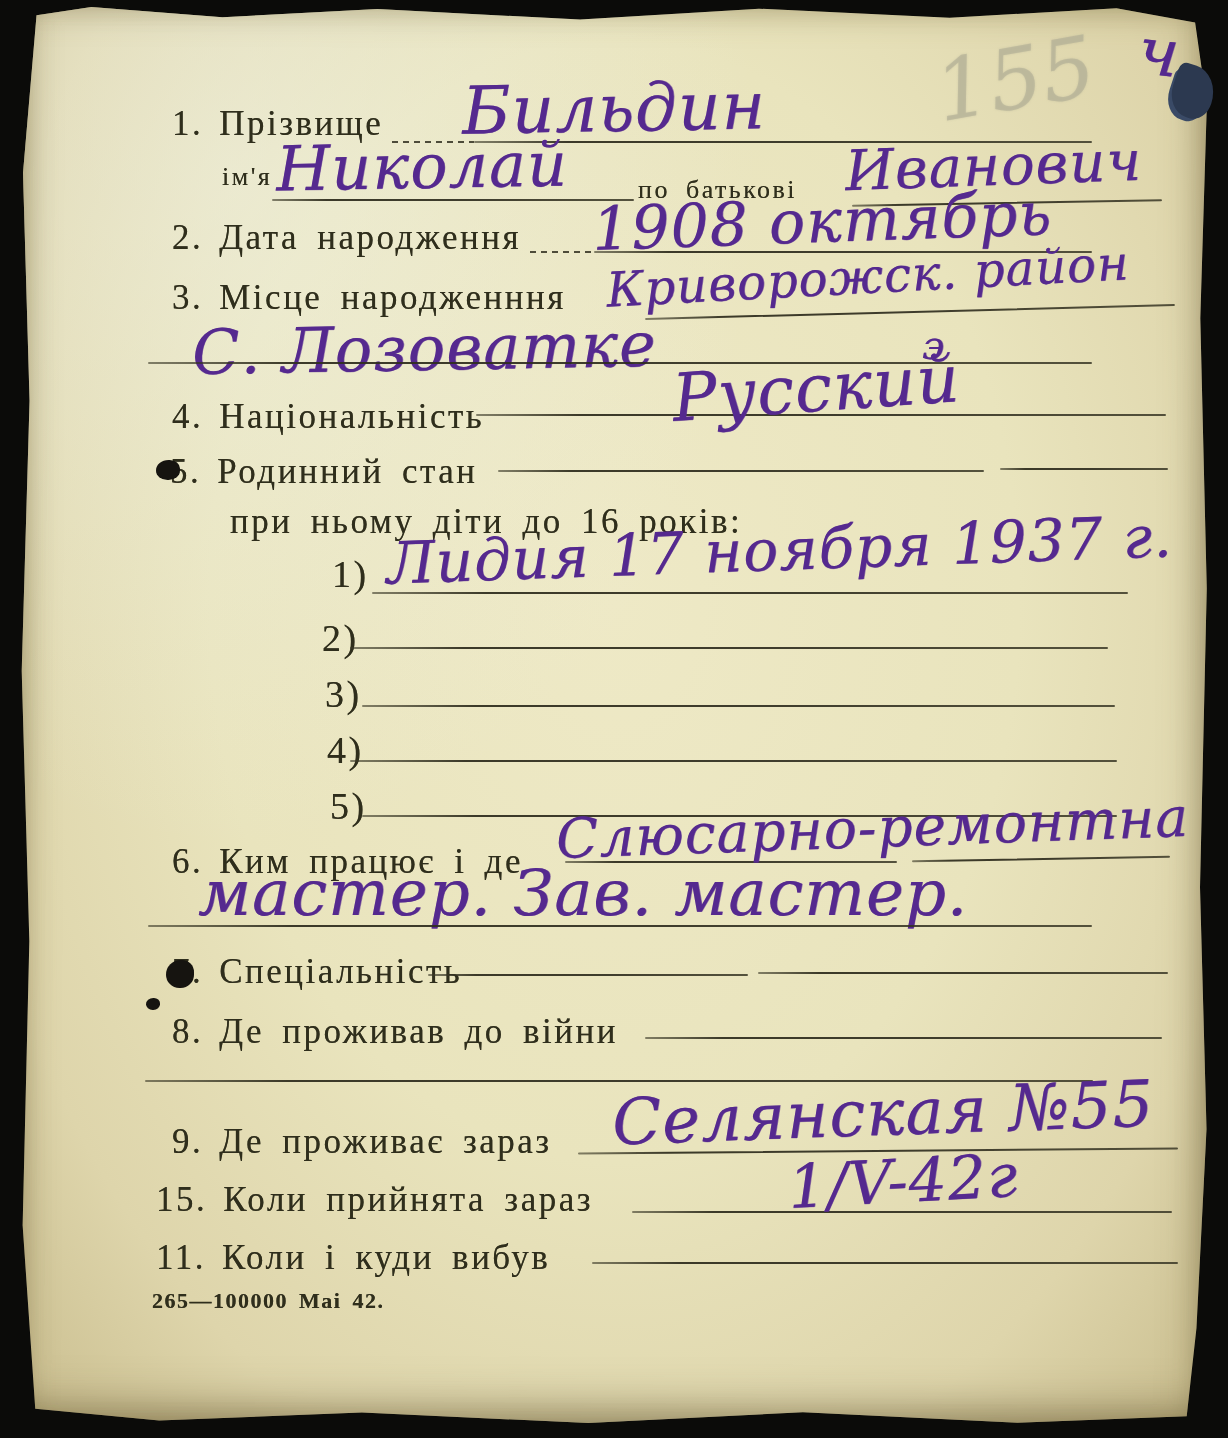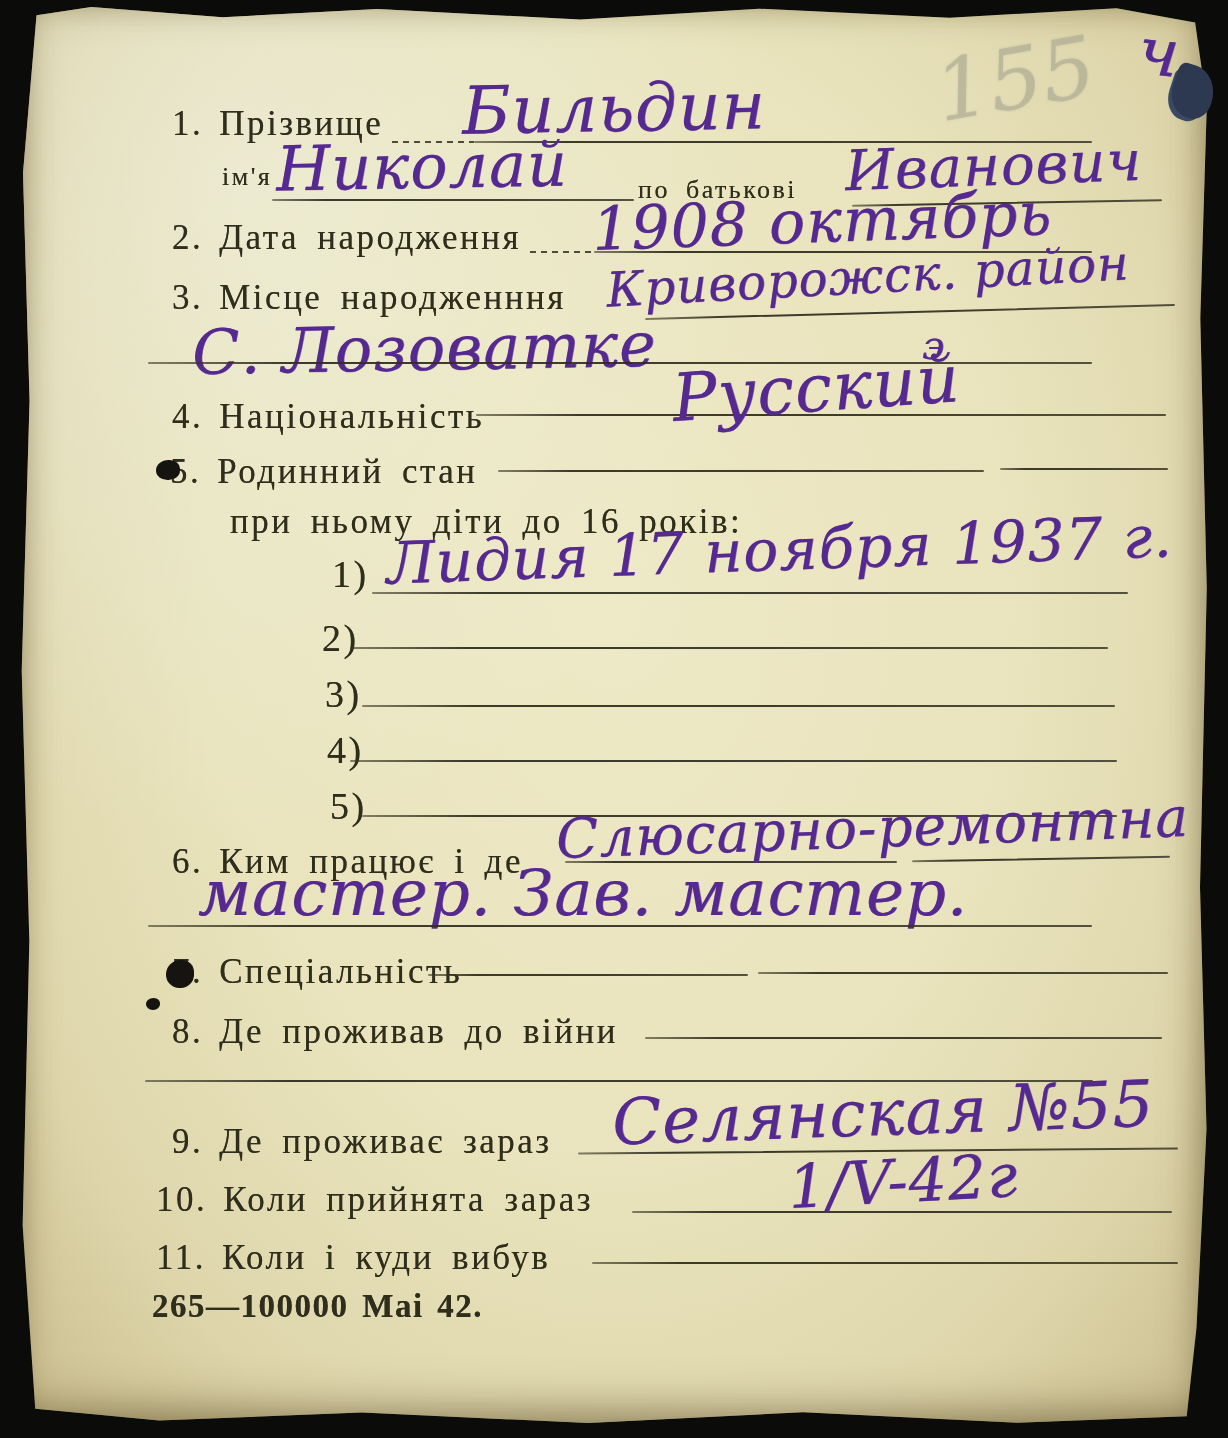--- a/index.html
+++ b/index.html
@@ -35,21 +35,21 @@
     color:#2f2e1c;
     letter-spacing:2.5px;
     word-spacing:7px;
     white-space:nowrap;
     text-shadow:0 0 .4px rgba(47,46,28,.7);
   }
   .printed .no{margin-right:16px;}
   .fs35{font-size:35px;}
   .fs33{font-size:26px;}
   .fs38{font-size:38px;}
-  .footer-print{font-size:33px;font-weight:700;letter-spacing:1.5px;word-spacing:4px;}
+  .footer-print{font-size:22px;font-weight:700;letter-spacing:1.5px;word-spacing:4px;}
   
   .fl{position:absolute;height:2px;background:linear-gradient(90deg,
       rgba(58,56,38,.6) 0%, rgba(50,48,32,.95) 15%, rgba(44,42,28,.9) 55%,
       rgba(58,56,38,.85) 100%);border-radius:1px;}
   .fl-dots{position:absolute;height:2px;background:repeating-linear-gradient(90deg,
       rgba(50,48,32,.85) 0 6px, rgba(50,48,32,0) 6px 11px);}
   
   .hand{
     position:absolute;
     font-family:"DejaVu Serif",serif;
@@ -166,21 +166,21 @@
 <div class="fl" style="left:645px;top:1037px;width:517px;"></div>
 <div class="fl" style="left:145px;top:1080px;width:948px;"></div>
 
 <div class="printed fs35" style="left:172px;top:1122px;">
   <span class="no">9.</span><span>Де проживає зараз</span>
 </div>
 <div class="fl" style="left:578px;top:1150px;width:600px;transform:rotate(-.5deg);"></div>
 <div class="hand" style="left:612px;top:1076px;font-size:64px;transform:rotate(-2deg);">Селянская №55</div>
 
 <div class="printed fs35" style="left:156px;top:1180px;">
-  <span class="no">10.</span><span>Коли прийнята зараз</span>
+  <span class="no">15.</span><span>Коли прийнята зараз</span>
 </div>
 <div class="fl" style="left:632px;top:1211px;width:540px;"></div>
 <div class="hand" style="left:788px;top:1146px;font-size:60px;transform:rotate(-3deg);">1/V-42г</div>
 
 <div class="printed fs35" style="left:156px;top:1238px;">
   <span class="no">11.</span><span>Коли і куди вибув</span>
 </div>
 <div class="fl" style="left:592px;top:1262px;width:586px;"></div>
 
 <div class="printed footer-print" style="left:152px;top:1288px;">265—100000 Маі 42.</div>

